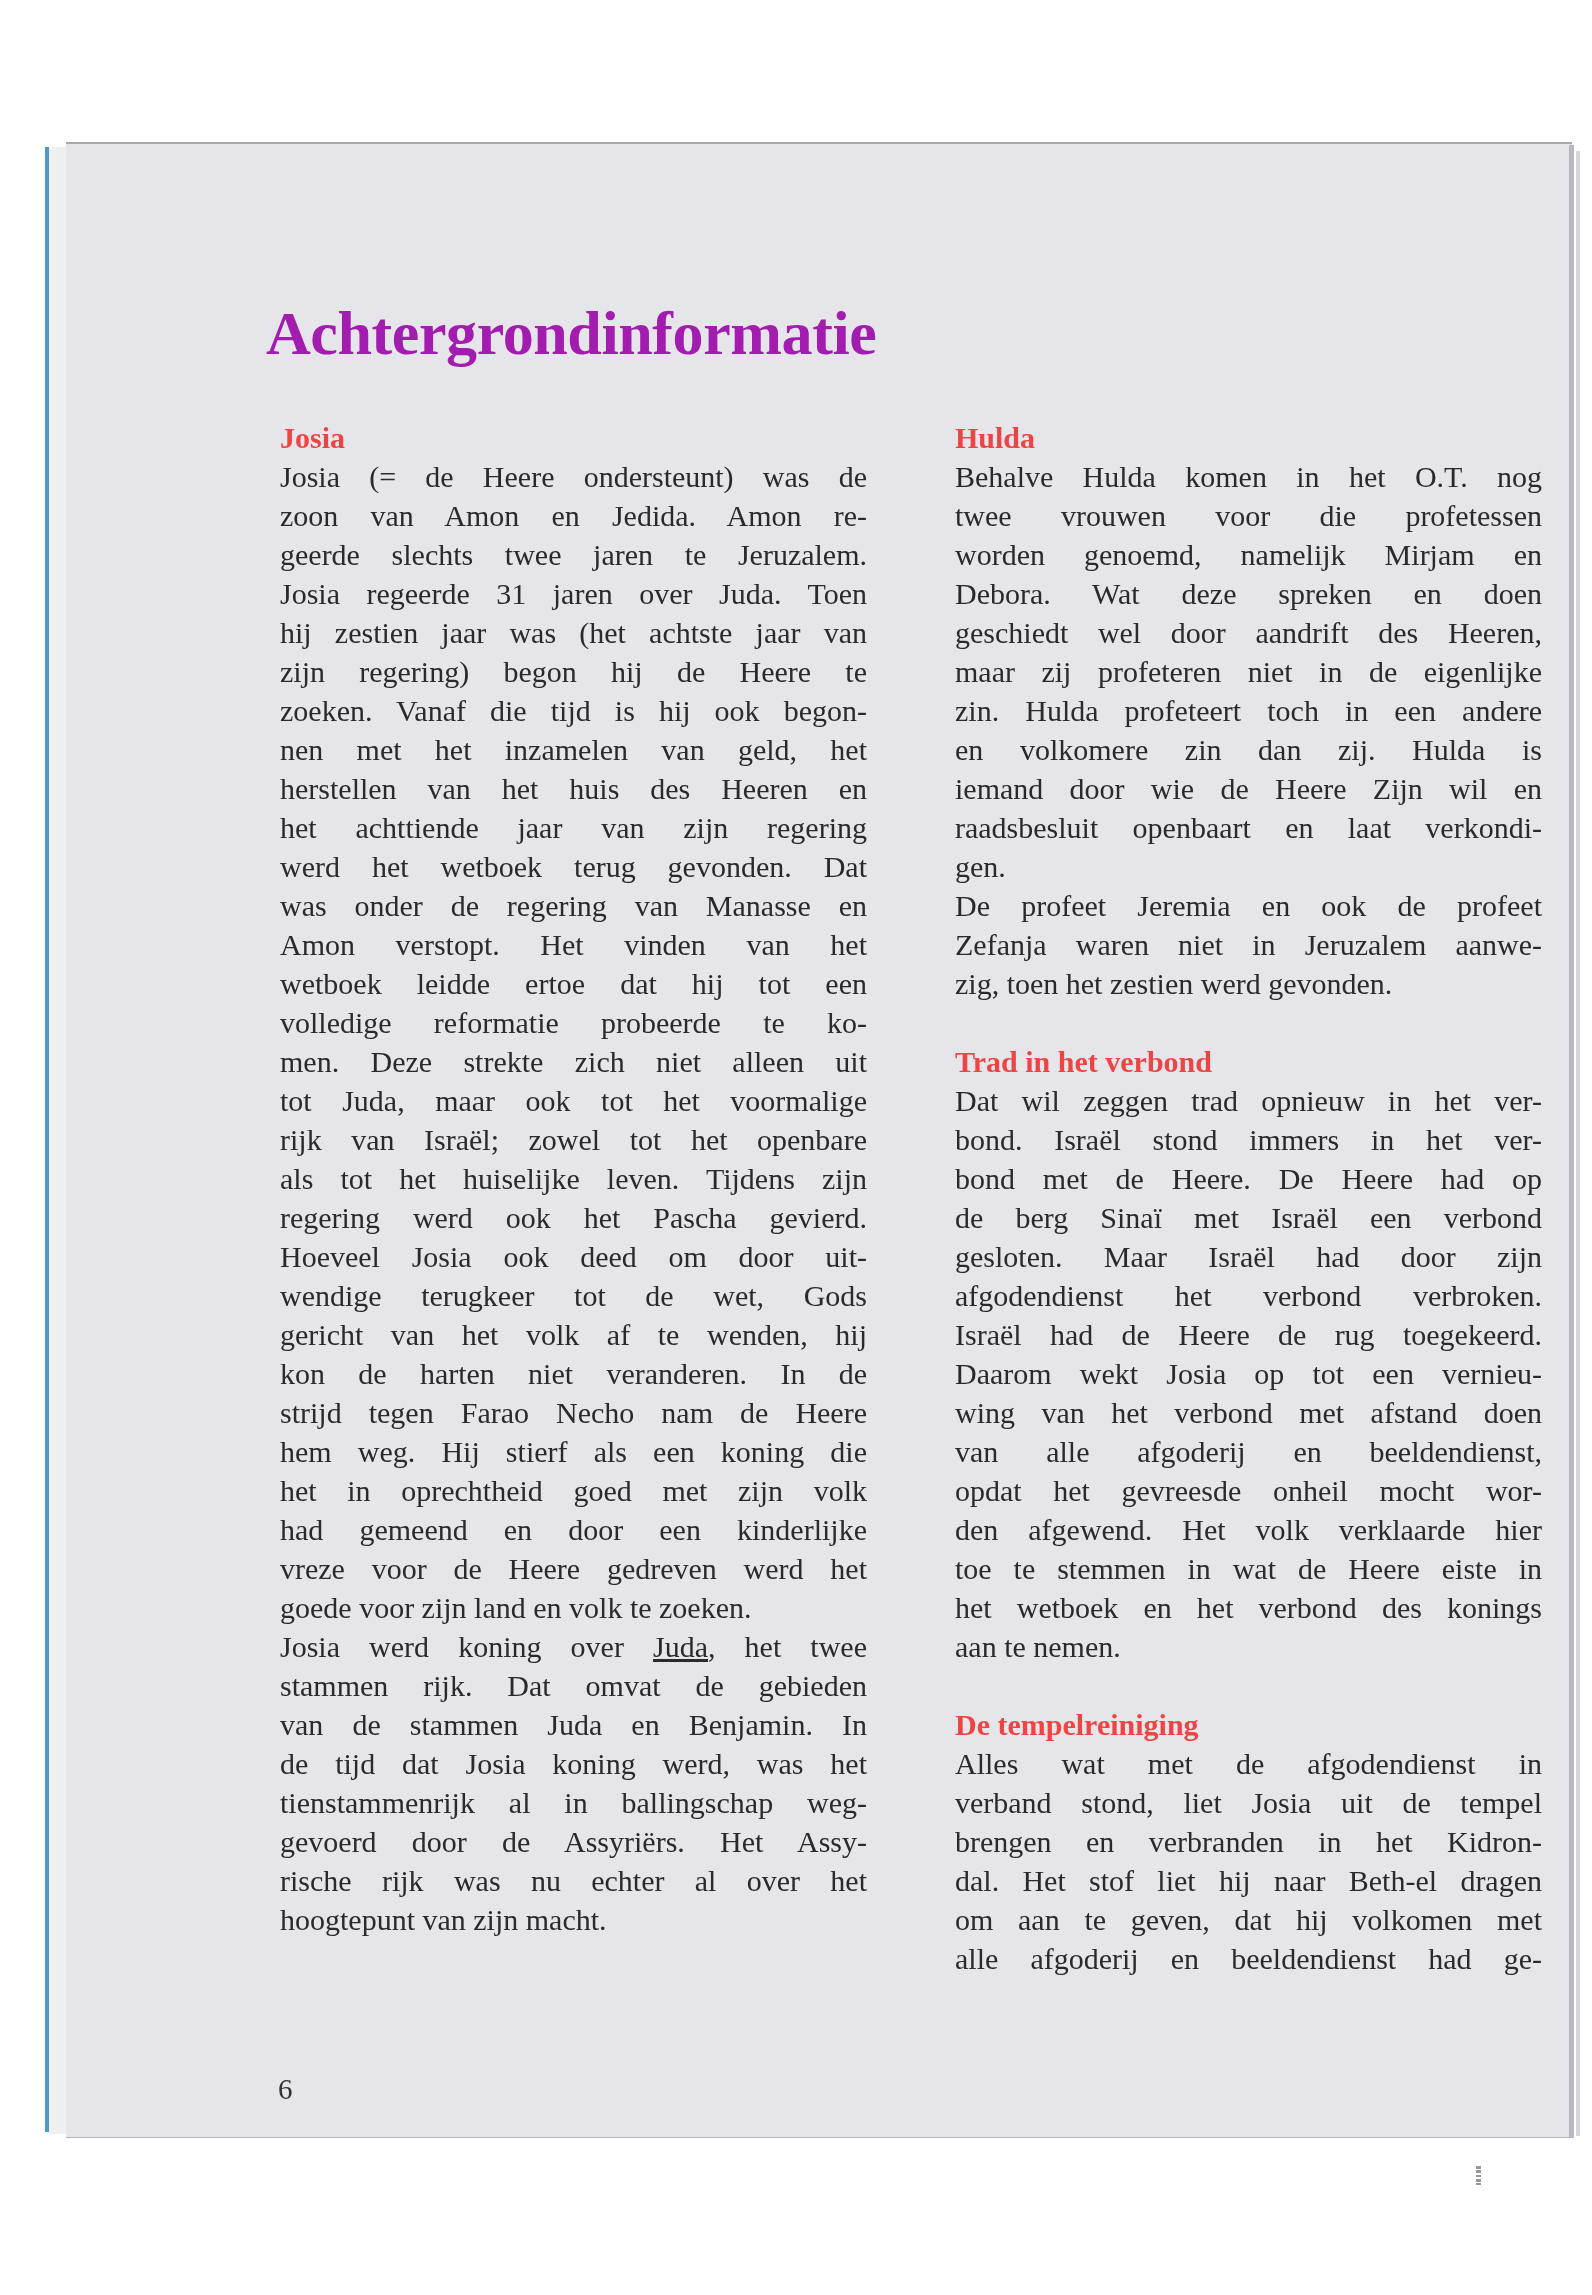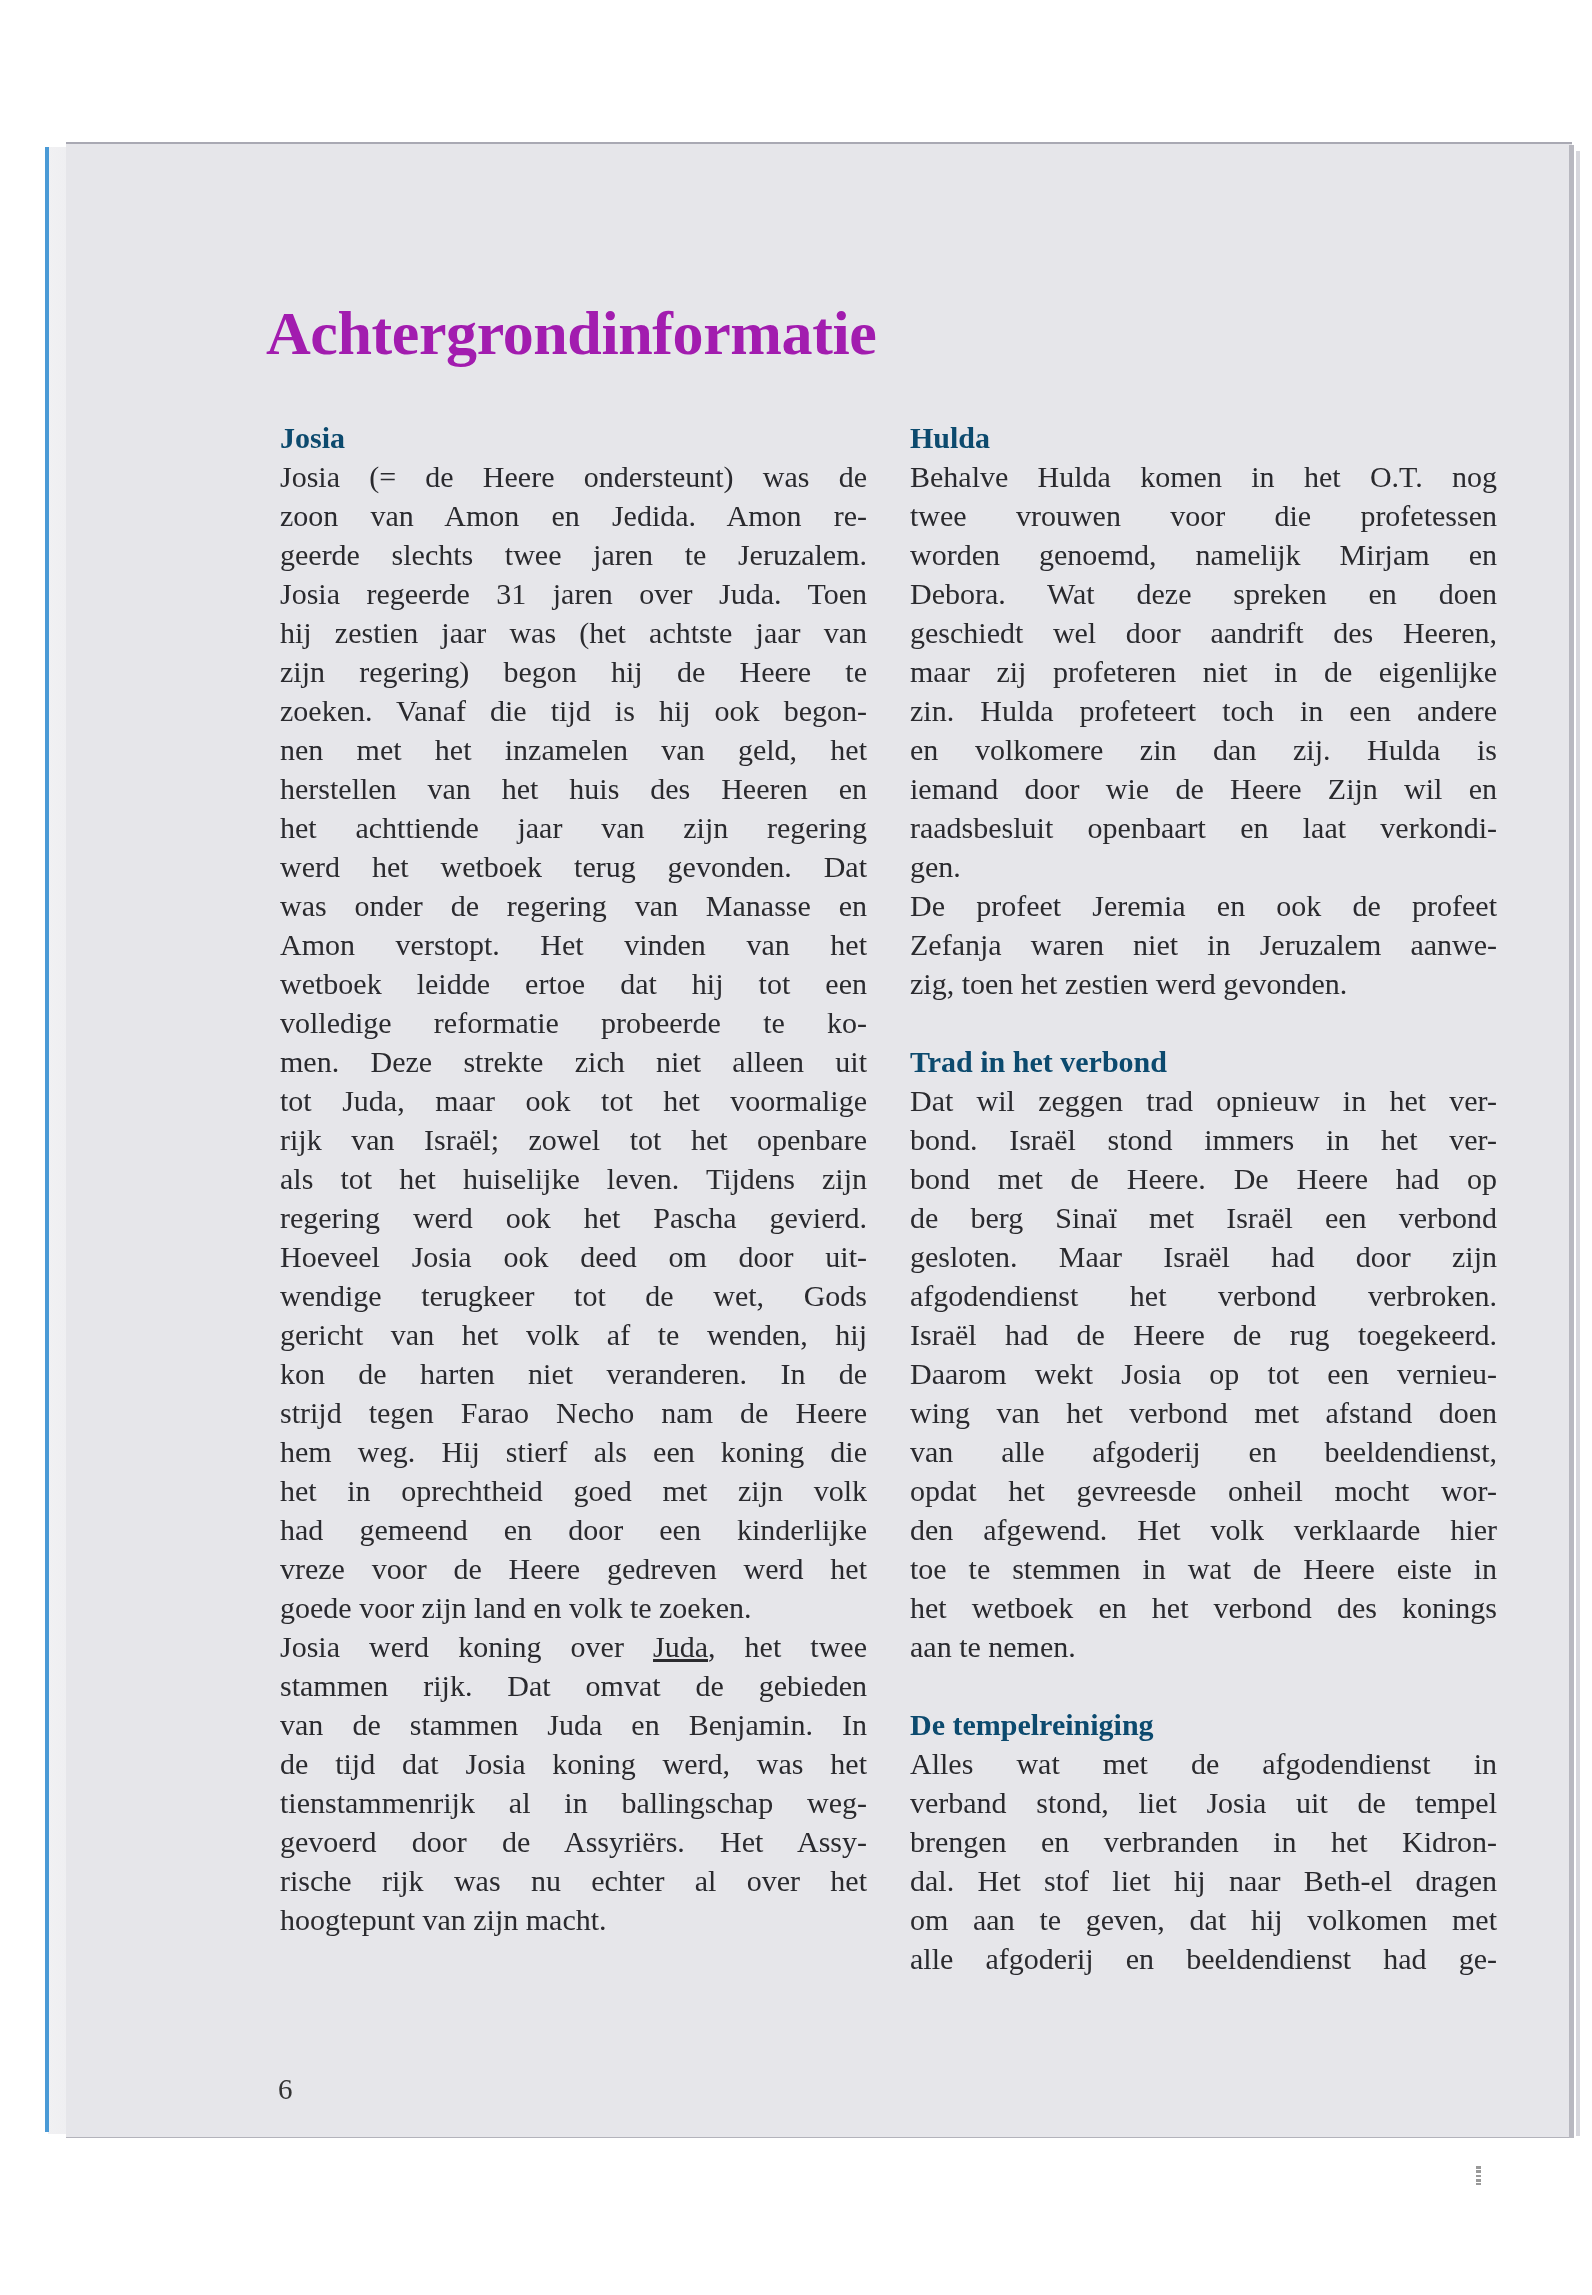--- a/index.html
+++ b/index.html
@@ -26,23 +26,23 @@
   .right-edge2 {
     position:absolute; left:1576px; top:151px; width:3.5px; height:1985px; background:#d6d6dc;
   }
   .title {
     position:absolute; left:266px; top:302px;
     font-size:62px; font-weight:bold; letter-spacing:-0.4px; color:#a21caf;
     margin:0; line-height:1;
   }
   .col { position:absolute; width:587px; }
   .col.left { left:280px; top:418px; }
-  .col.right { left:910px; top:418px; }
+  .col.right { left:955px; top:418px; }
   .heading {
-    font-size:30px; font-weight:bold; line-height:39px; margin:0; color:#0c4a6e;
+    font-size:30px; font-weight:bold; line-height:39px; margin:0; color:#ef4444;
   }
   .para {
     font-size:30px; line-height:39px; margin:0; text-align:justify;
   }
   .para .line { display:block; text-align:justify; text-align-last:justify; white-space:nowrap; }
   .para .line.last { text-align-last:left; }
   .gap { height:39px; }
   .underline { text-decoration:underline; }
   .page-number {
     position:absolute; left:278px; top:2073px; font-size:29px; color:#333;

